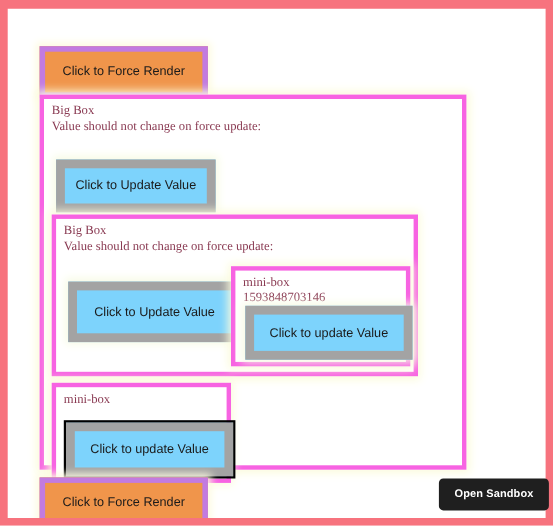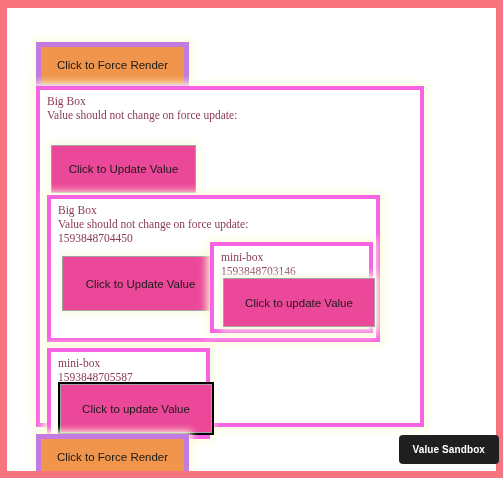--- a/index.html
+++ b/index.html
@@ -68,22 +68,22 @@
   }
   .panel-head{
     position:absolute;
     left:7px;top:4px;
   }
 
   
   .update-btn{
     position:absolute;
     box-sizing:border-box;
-    background:#ec4899;
-    border:1px solid #a3a3a3;
+    background:#7dd3fc;
+    border:8px solid #a3a3a3;
     color:#1a1a1a;
     font-family:"Liberation Sans",sans-serif;
     font-size:11.5px;
     display:flex;align-items:center;justify-content:center;
     box-shadow:0 0 8px 3px #f7fbe4;
     cursor:pointer;
     padding:0;
     text-align:center;
   }
   .update-btn.focused{
@@ -134,41 +134,39 @@
         <div class="panel-label">Big Box</div>
         <div class="panel-label">Value should not change on force update:</div>
       </div>
 
       <button class="update-btn">Click to Update Value</button>
 
       <div class="panel" id="big-box-2">
         <div class="panel-head">
           <div class="panel-label">Big Box</div>
           <div class="panel-label">Value should not change on force update:</div>
-          <div class="panel-label">1593848704450</div>
         </div>
 
         <button class="update-btn">Click to Update Value</button>
 
         <div class="panel" id="mini-box-a">
           <div class="panel-head">
             <div class="panel-label">mini-box</div>
             <div class="panel-label">1593848703146</div>
           </div>
           <button class="update-btn">Click to update Value</button>
         </div>
       </div>
 
       <div class="panel" id="mini-box-b">
         <div class="panel-head">
           <div class="panel-label">mini-box</div>
-          <div class="panel-label">1593848705587</div>
         </div>
         <button class="update-btn focused">Click to update Value</button>
       </div>
     </div>
 
     <button class="force-btn" id="force-btn-bottom">Click to Force Render</button>
 
   </div>
 </div>
 
-<div id="open-sandbox">Value Sandbox</div>
+<div id="open-sandbox">Open Sandbox</div>
 
 </body></html>

